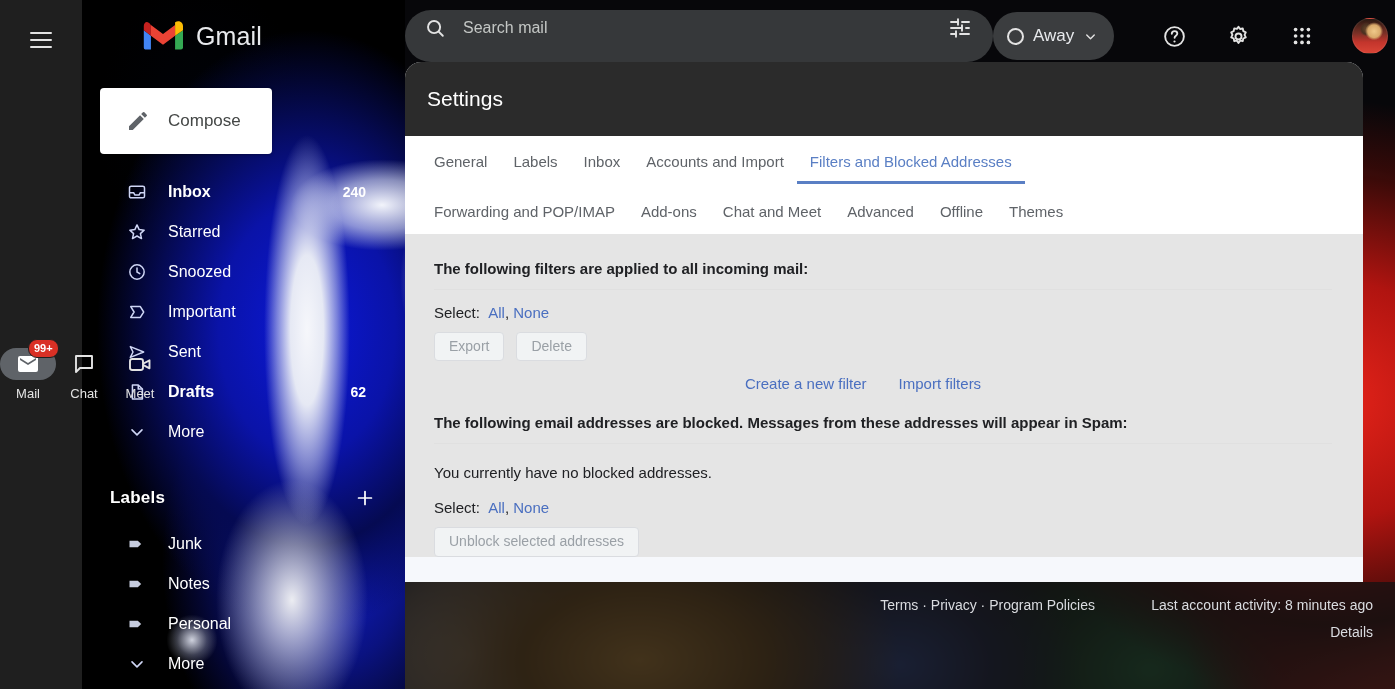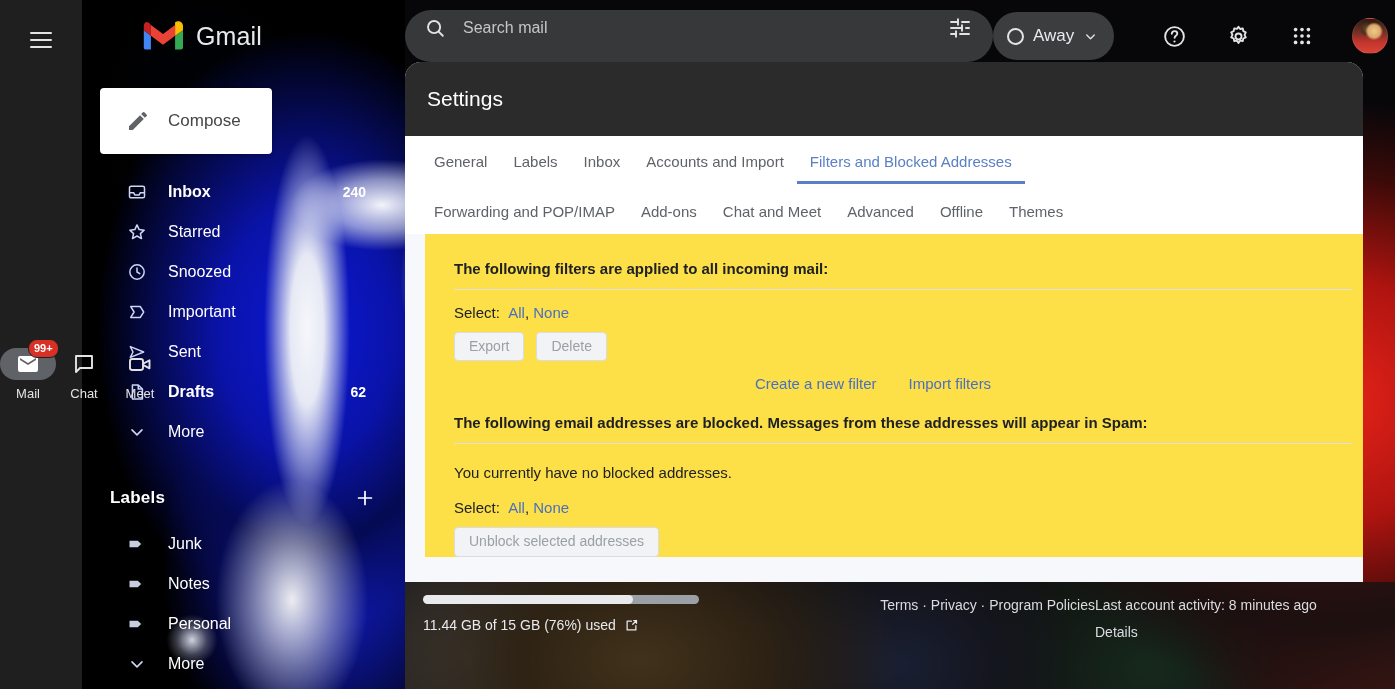--- a/index.html
+++ b/index.html
@@ -167,21 +167,21 @@
   .tabsbar { background: #ffffff; padding: 0 0 0 0; }
   .tabrow { display: flex; align-items: flex-end; padding-left: 29px; height: 48px; gap: 0; }
   .tabrow.row2 { height: 50px; }
   .tab {
     font-size: 15px; color: #5f6368; padding: 0 13px 12px 13px; cursor: pointer;
     border-bottom: 3px solid transparent; white-space: nowrap; line-height: 1;
   }
   .tab.first { padding-left: 0; }
   .tab.active { color: #5a7fc4; border-bottom-color: #5a7fc4; }
 
-  .settings-body { background: #fde047; padding: 0 30px 0 29px; margin-left: 20px; }
+  .settings-body { background: #e5e5e5; padding: 0 30px 0 29px; }
 
   .sect-title {
     font-size: 15px; font-weight: bold; color: #202124; padding-top: 26px; padding-bottom: 12px;
   }
   .divider { height: 1px; background: #e0e0e0; width: 898px; }
 
   .select-row { padding-top: 14px; font-size: 15px; color: #202124; }
   .link { color: #4a6fc0; cursor: pointer; }
 
   .btnrow { margin-top: 11px; display: flex; gap: 12px; }
@@ -206,21 +206,21 @@
   .foot-storage { width: 360px; padding-left: 18px; }
   .storage-bar {
     width: 276px; height: 9px; background: #9aa0a6; border-radius: 5px; overflow: hidden;
     margin-top: 3px;
   }
   .storage-fill { height: 9px; background: #e8eaed; border-radius: 5px; }
   .storage-text { font-size: 14px; color: #e8eaed; margin-top: 13px; display: flex; align-items: center; gap: 8px; }
 
   .foot-mid { flex: 1; text-align: right; padding-top: 5px; }
   .foot-mid-text { font-size: 14px; color: #dadce0; }
-  .foot-right { width: 300px; text-align: left; padding-right: 22px; padding-top: 5px; }
+  .foot-right { width: 300px; text-align: right; padding-right: 22px; padding-top: 5px; }
   .foot-right .line1 { font-size: 14px; color: #dadce0; }
   .foot-right .line2 { font-size: 14px; color: #dadce0; margin-top: 11px; cursor: pointer; }
   .foot-sep { color: #dadce0; }
 
   svg { display: block; }
 </style>
 </head>
 <body>
 
 <div id="app">
@@ -453,34 +453,20 @@
       </div>
 
       <div class="btnrow">
         <div class="btn-disabled">Unblock selected addresses</div>
       </div>
     </div>
   </div>
 
   <div class="footer">
 
-    <div class="foot-storage">
-      <div class="storage-bar">
-        <div class="storage-fill" id="storage-fill" style="width: 76%;"></div>
-      </div>
-      <div class="storage-text">
-        <span>11.44 GB of 15 GB (76%) used</span>
-        <span>
-          <svg width="15" height="15" viewBox="0 0 24 24" fill="none" stroke="#e8eaed" stroke-width="2">
-            <path d="M5 5h7M5 5v14h14v-7" stroke-linecap="round" stroke-linejoin="round"></path>
-            <path d="M14 10l6-6M15.5 4H20v4.5" stroke-linecap="round" stroke-linejoin="round"></path>
-          </svg>
-        </span>
-      </div>
-    </div>
 
     <div class="foot-mid">
       <div class="foot-mid-text">
         <span class="link-muted">Terms</span>
         <span class="foot-sep">·</span>
         <span class="link-muted">Privacy</span>
         <span class="foot-sep">·</span>
         <span class="link-muted">Program Policies</span>
       </div>
     </div>

